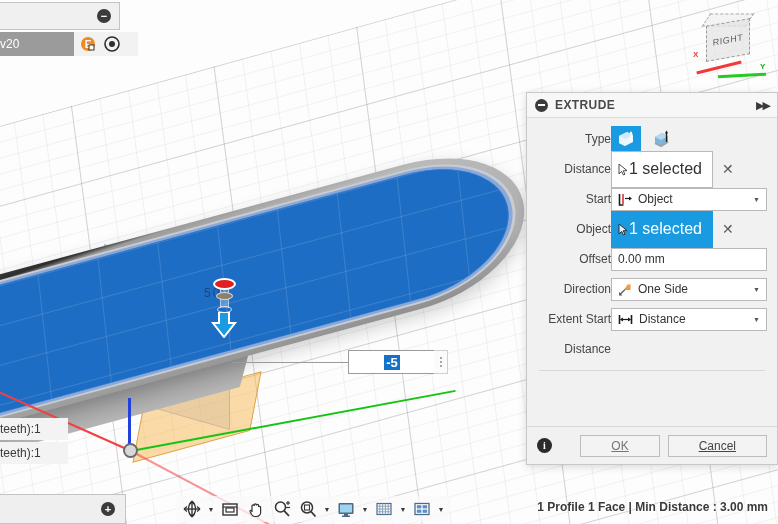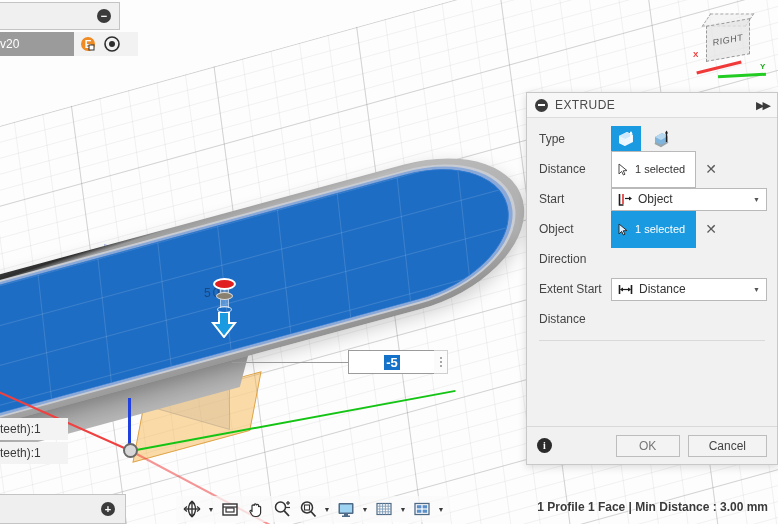--- a/index.html
+++ b/index.html
@@ -232,45 +232,45 @@
     border-bottom: 1px solid #dcdcdc;
     display: flex; align-items: center; padding: 0 8px;
     flex: 0 0 auto;
   }
   .dlg-collapse {
     width: 13px; height: 13px; border-radius: 50%;
     background: #3b3b3b; display: flex; align-items: center; justify-content: center;
     margin-right: 7px;
   }
   .dlg-collapse i { width: 7px; height: 2px; background: #fff; display: block; }
-  .dlg-title { font-size: 12px; color: #4a4a4a; letter-spacing: .4px; flex: 1; }
+  .dlg-title { font-size: 12px; color: #4a4a4a; letter-spacing: .4px; flex: 1; font-weight: bold; }
   .dlg-expand { font-size: 11px; color: #3a3a3a; letter-spacing: -2px; }
 
   .dlg-body { flex: 1; padding: 6px 0 0 0; overflow: hidden; }
   .row {
     display: flex; align-items: center;
-    height: 30px; padding: 0 10px 0 12px;
+    height: 30px; padding: 0 10px 0 12px; text-align: right;
   }
   .row .label {
     width: 72px; flex: 0 0 72px;
     font-size: 12px; color: #454545;
   }
   .ctl { flex: 1; display: flex; align-items: center; gap: 6px; }
 
   .field {
     height: 23px; background: #ffffff; border: 1px solid #b9b9b9;
     display: flex; align-items: center; padding: 0 6px; gap: 5px;
     font-size: 12px; color: #333; flex: 1;
   }
   .field.dropdown { justify-content: flex-start; }
   .field .caret-dd { margin-left: auto; font-size: 7px; color: #555; }
   .chip {
     height: 37px; border: 1px solid #b9b9b9; background: #ffffff;
-    display: flex; align-items: center; gap: 6px; padding: 0 10px 0 6px;
-    font-size: 11px; color: #333;
+    display: flex; align-items: center; padding: 0 10px 0 6px;
+    font-size: 16px; color: #333;
   }
   .chip.selected { background: #1a9ae0; border-color: #1a9ae0; color: #ffffff; }
   .xbtn {
     width: 18px; height: 18px; display: flex; align-items: center; justify-content: center;
     font-size: 14px; color: #5a5a5a;
   }
   .typebox {
     width: 30px; height: 26px; display: flex; align-items: center; justify-content: center;
   }
   .typebox.active { background: #1a9ae0; }
@@ -282,24 +282,24 @@
     display: flex; align-items: center; padding: 0 10px; gap: 8px;
     flex: 0 0 auto;
   }
   .info-dot {
     width: 15px; height: 15px; border-radius: 50%; background: #2b2b2b;
     color: #fff; font-size: 10px; font-weight: bold;
     display: flex; align-items: center; justify-content: center;
     font-family: "Liberation Serif", serif;
   }
   .btn {
-    height: 22px; min-width: 64px; padding: 0 20px;
+    height: 22px; min-width: 64px; padding: 0 30px;
     border: 1px solid #bdbdbd; background: #f3f3f3;
     font-size: 12px; color: #767676;
-    display: flex; align-items: center; justify-content: center;
+    display: flex; align-items: center; justify-content: center; text-decoration: underline;
   }
   .btn.cancel { color: #444; }
   .footer-spacer { flex: 1; }
 </style>
 </head>
 <body>
 
 <div id="root">
 
   <div class="viewport">
@@ -545,23 +545,43 @@
           <span class="chip selected">
             <svg width="11" height="13" viewBox="0 0 11 13">
               <path d="M1 1 L1 11 L3.6 8.4 L5.4 12 L7 11.2 L5.2 7.8 L9 7.6 Z" fill="#dfefff" stroke="#2b2b2b" stroke-width="1"></path>
             </svg>
             <span>1 selected</span>
           </span>
           <span class="xbtn">✕</span>
         </span>
       </div>
 
+      <div class="row">
+        <span class="label">Offset</span>
+        <span class="ctl">
+          <span class="field">
+            <span>0.00 mm</span>
+          </span>
+        </span>
+      </div>
 
       <div class="row">
         <span class="label">Direction</span>
+        <span class="ctl">
+          <span class="field dropdown">
+            <svg width="15" height="13" viewBox="0 0 15 13">
+              <path d="M2 11.5 L10.5 3" stroke="#5a5a5a" stroke-width="1.2"></path>
+              <path d="M1 12.5 L1 9 L4.5 12.5 Z" fill="#5a5a5a"></path>
+              <path d="M12.5 1 L12.5 7 L6.5 7 Z" fill="#f0963c"></path>
+              <path d="M12.5 1 L6.5 7 L9 1.5 Z" fill="#f5ae60"></path>
+            </svg>
+            <span>One Side</span>
+            <span class="caret-dd">▼</span>
+          </span>
+        </span>
       </div>
 
       <div class="row">
         <span class="label">Extent Start</span>
         <span class="ctl">
           <span class="field dropdown">
             <svg width="16" height="13" viewBox="0 0 16 13">
               <line x1="1.5" y1="2" x2="1.5" y2="11" stroke="#1d1d1d" stroke-width="1.6"></line>
               <line x1="13.5" y1="2" x2="13.5" y2="11" stroke="#1d1d1d" stroke-width="1.6"></line>
               <line x1="3" y1="6.5" x2="12" y2="6.5" stroke="#1d1d1d" stroke-width="1.2"></line>

